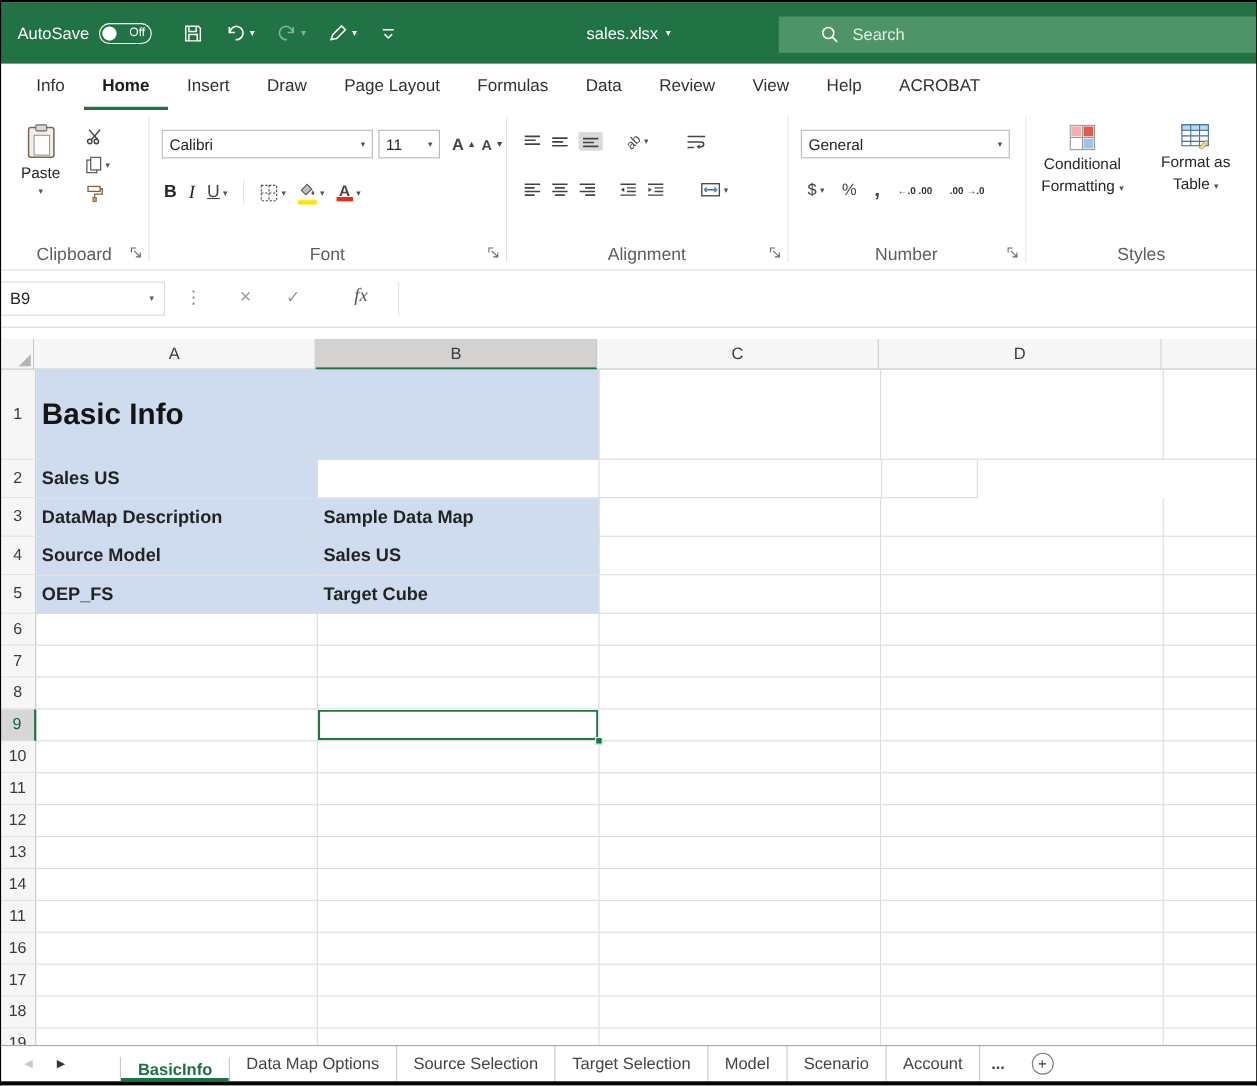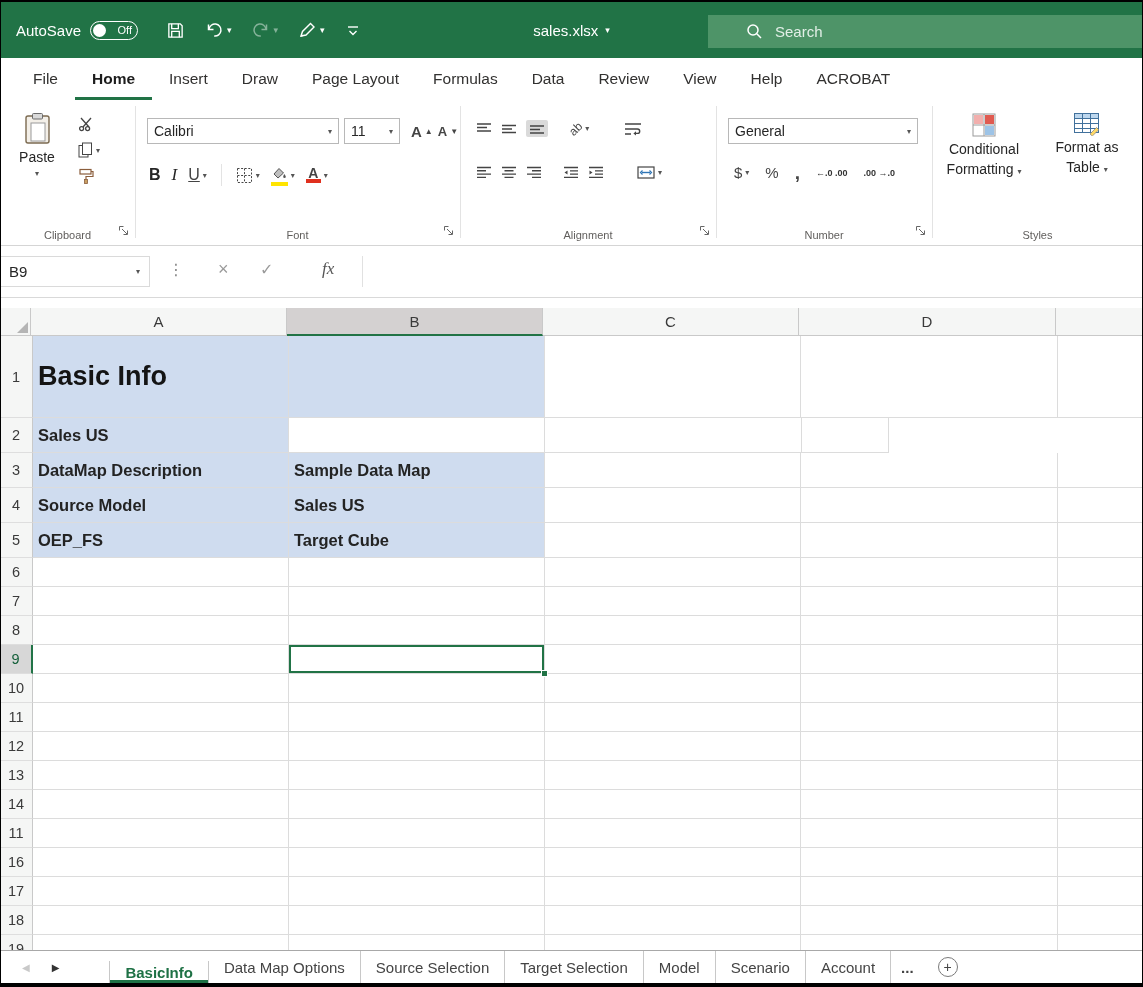--- a/index.html
+++ b/index.html
@@ -28,21 +28,21 @@
 
   
   .ribbontabs { position:absolute; top:58px; left:0; right:0; height:42px; background:#fff; display:flex; align-items:stretch; padding-left:16px; }
   .rtab { padding:0 17px; line-height:42px; font-size:15.5px; color:#323130; cursor:default; }
   .rtab.active { color:#1d1d1d; font-weight:700; box-shadow:inset 0 -3px 0 #217346; }
 
   
   .ribbon { position:absolute; top:100px; left:0; right:0; height:146px; background:#fff; border-bottom:1px solid #D5D5D5; }
   .gdiv { position:absolute; top:6px; height:132px; width:1px; background:#E3E3E3; }
   .rgroup { position:absolute; top:0; height:146px; }
-  .group-label { position:absolute; bottom:5px; left:0; right:0; text-align:center; font-size:11px; color:#605E5C; }
+  .group-label { position:absolute; bottom:5px; left:0; right:0; text-align:center; font-size:16px; color:#605E5C; }
   .launcher { position:absolute; bottom:6px; right:6px; }
   .icon-btn { display:inline-flex; align-items:center; gap:3px; color:#444; cursor:default; }
   .chev { font-size:8px; color:#555; }
   .sep-v { width:1px; height:22px; background:#E3E3E3; margin:0 3px; }
   .combo { border:1px solid #B8B8B8; background:#fff; height:26px; display:flex; align-items:center; justify-content:space-between; padding:0 6px; font-size:14px; color:#262626; }
   .selbg { background:#DADADA; border-radius:2px; padding:2px 3px; }
 
   .paste-btn { position:absolute; left:8px; top:12px; width:58px; text-align:center; font-size:14px; color:#262626; display:flex; flex-direction:column; align-items:center; gap:4px; }
   .clip-mini { position:absolute; left:78px; top:16px; display:flex; flex-direction:column; gap:10px; }
 
@@ -163,21 +163,21 @@
     <div class="searchbox">
       <svg width="17" height="17" viewBox="0 0 17 17">
           <circle cx="7" cy="7" r="5" fill="none" stroke="#fff" stroke-width="1.5"></circle>
           <path d="M10.8 10.8L15 15" stroke="#fff" stroke-width="1.5"></path>
         </svg>
       <span>Search</span>
     </div>
   </div>
 
   <div class="ribbontabs" id="rtabs">
-      <div class="rtab">File</div>
+      <div class="rtab">Info</div>
       <div class="rtab active">Home</div>
       <div class="rtab">Insert</div>
       <div class="rtab">Draw</div>
       <div class="rtab">Page Layout</div>
       <div class="rtab">Formulas</div>
       <div class="rtab">Data</div>
       <div class="rtab">Review</div>
       <div class="rtab">View</div>
       <div class="rtab">Help</div>
       <div class="rtab">ACROBAT</div>

